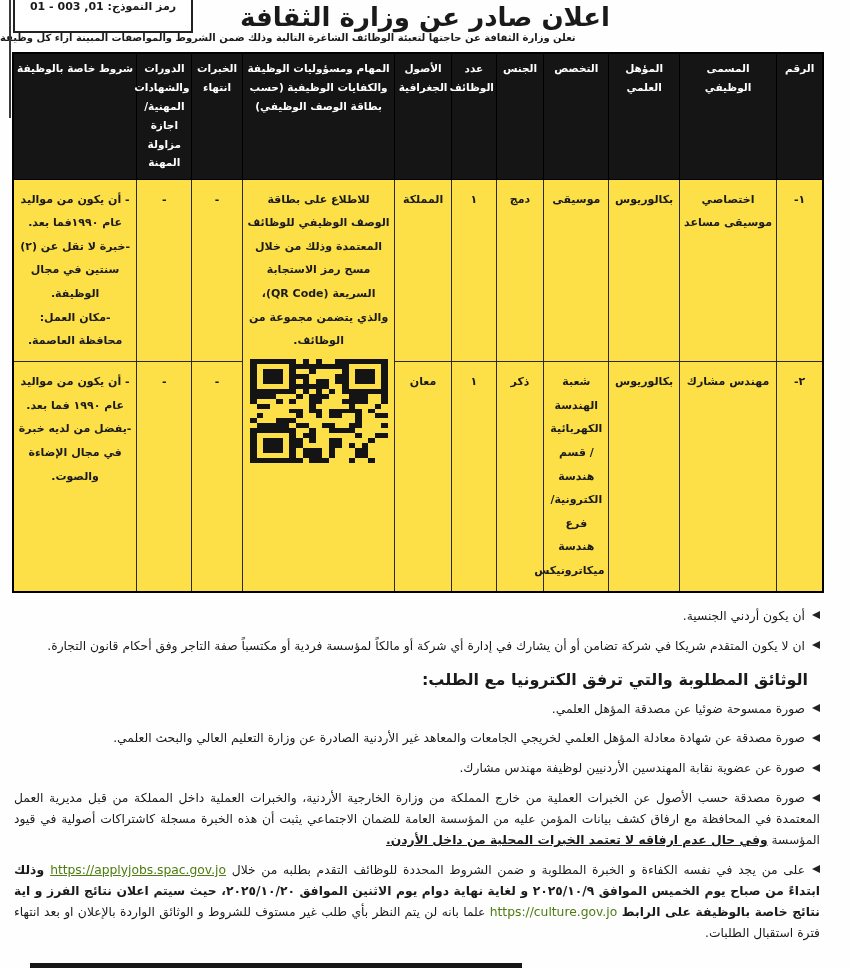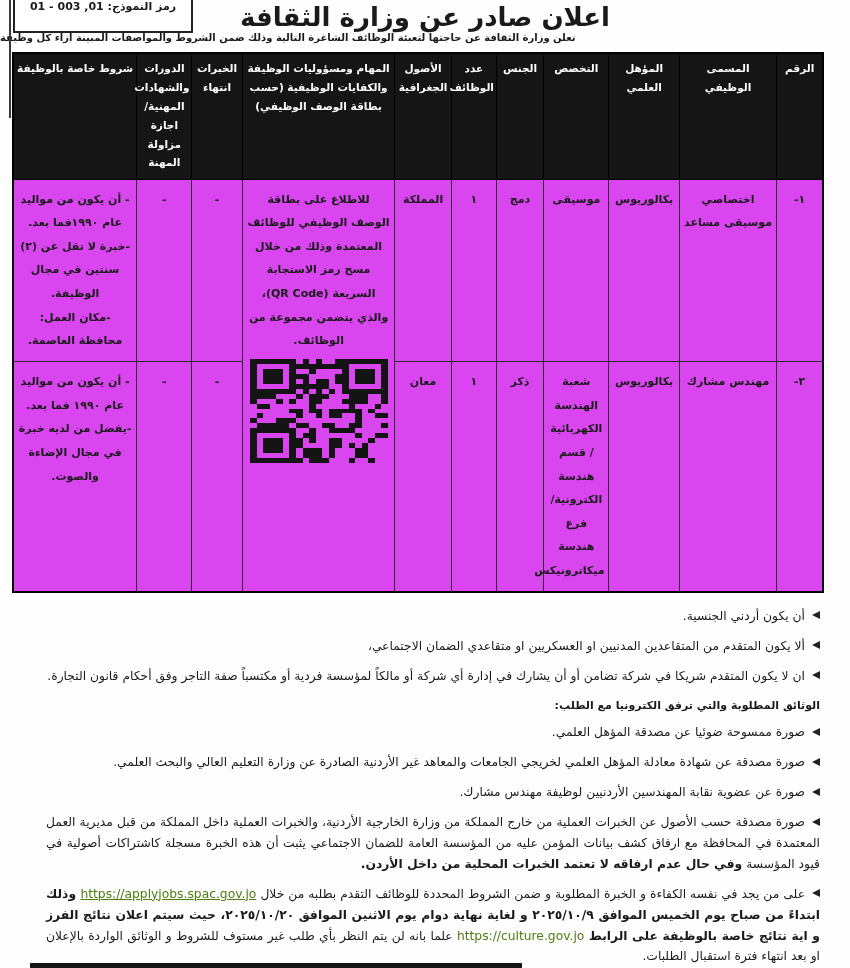--- a/index.html
+++ b/index.html
@@ -27,35 +27,35 @@
     border:2px solid #000;
   }
   table.jobs th{
     background:#151515;color:#fff;border:1px solid #000;
     font-size:10.5px;font-weight:bold;vertical-align:top;
     padding:5px 2px;line-height:1.8;margin-top:20px;
   }
   table.jobs td{
     border:1px solid #2a2a2a;vertical-align:top;text-align:center;
     font-size:11px;font-weight:bold;padding:8px 4px;line-height:2.15;
-    background:#d946ef;
+    background:#fde047;
   }
   td.cond{white-space:pre-line;text-align:right;padding:8px 7px;}
   td.tasks{text-align:justify;padding:8px 8px;margin-top:24px;}
   .qr-wrap{margin-top:6px;text-align:center;}
   
   .sections{margin:13px 30px 0 14px;}
   .tri{
     display:inline-block;width:0;height:0;vertical-align:middle;
     border-top:4px solid transparent;border-bottom:4px solid transparent;
     border-right:8px solid #222;margin-left:7px;position:relative;top:-1px;
   }
-  .li{font-size:12.3px;line-height:1.7;margin-bottom:9px;text-align:justify;margin-left:32px;}
-  .sec-heading{font-size:11px;font-weight:bold;margin:13px 0 10px 0;}
-  .emph{font-weight:bold;}
+  .li{font-size:12.3px;line-height:1.7;margin-bottom:9px;text-align:justify;}
+  .sec-heading{font-size:16px;font-weight:bold;margin:13px 12px 10px 0;}
+  .emph{font-weight:bold;text-decoration:underline;}
   .seg-bold{font-weight:bold;}
   a.doclink{color:#4d7c0f;}
   a.doclink.plain{text-decoration:none;}
 </style>
 </head>
 <body>
 
 <div class="scan-edge"></div>
 
 <div class="form-box">
@@ -352,23 +352,20 @@
   </tr>
 </tbody>
   </table>
 
 <div class="sections">
 
   <div class="li">
     <span class="tri"></span><span>أن يكون أردني الجنسية.</span>
   </div>
   <div class="li">
-    <span class="tri"></span><span>ألا يكون المتقدم من المتقاعدين المدنيين او العسكريين او متقاعدي الضمان الاجتماعي،</span>
-  </div>
-  <div class="li">
     <span class="tri"></span><span>ان لا يكون المتقدم شريكا في شركة تضامن أو أن يشارك في إدارة أي شركة أو مالكاً لمؤسسة فردية أو مكتسباً صفة التاجر وفق أحكام قانون التجارة.</span>
   </div>
 
   <div class="sec-heading">الوثائق المطلوبة والتي ترفق الكترونيا مع الطلب:</div>
 
   <div class="li">
     <span class="tri"></span><span>صورة ممسوحة ضوئيا عن مصدقة المؤهل العلمي.</span>
   </div>
   <div class="li">
     <span class="tri"></span><span>صورة مصدقة عن شهادة معادلة المؤهل العلمي لخريجي الجامعات والمعاهد غير الأردنية الصادرة عن وزارة التعليم العالي والبحث العلمي.</span>

